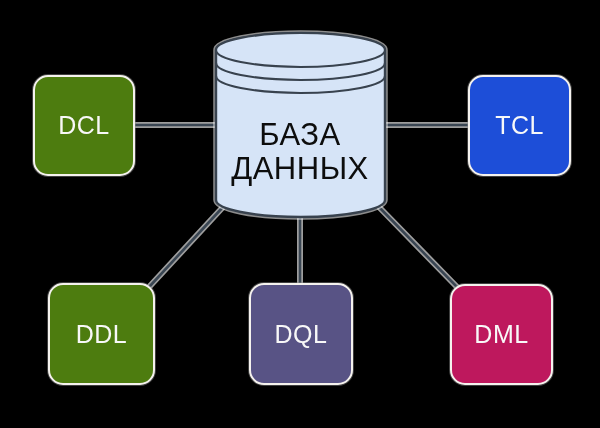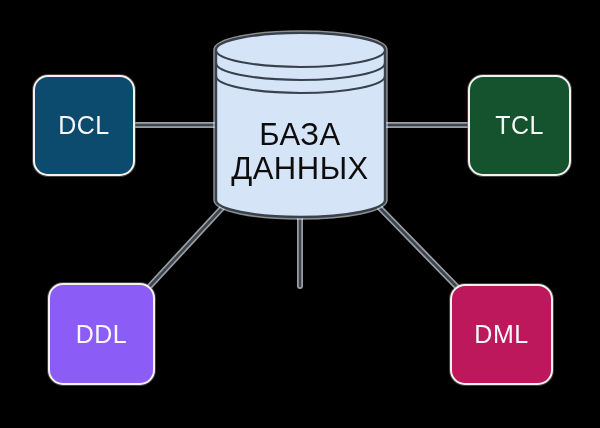--- a/index.html
+++ b/index.html
@@ -113,30 +113,33 @@
       <path class="cyl-halo" d="M216,50 A84.5,17 0 0 1 385,50 L385,200 A84.5,17 0 0 1 216,200 Z"></path>
       <path class="cyl-body" d="M216,50 A84.5,17 0 0 1 385,50 L385,200 A84.5,17 0 0 1 216,200 Z" style="fill: rgb(214, 228, 247);"></path>
       <ellipse class="cyl-ring" cx="300.5" cy="50" rx="84.5" ry="17" style="fill: rgb(214, 228, 247);"></ellipse>
       <path class="cyl-ring" d="M216,63 A84.5,17 0 0 0 385,63"></path>
       <path class="cyl-ring" d="M216,76 A84.5,17 0 0 0 385,76"></path>
     </g>
   </svg>
 
   <div class="db-label">БАЗА ДАННЫХ</div>
 
-  <div class="node pos-dcl" style="background: #0c4a6e;">
+  <div class="node pos-dcl" style="background: #4d7c0f;">
     <span>DCL</span>
   </div>
 
-  <div class="node pos-tcl" style="background: #14532d;">
+  <div class="node pos-tcl" style="background: #1d4ed8;">
     <span>TCL</span>
   </div>
 
-  <div class="node pos-ddl" style="background: #8b5cf6;">
+  <div class="node pos-ddl" style="background: #4d7c0f;">
     <span>DDL</span>
   </div>
 
+  <div class="node pos-dql" style="background: rgb(88, 83, 133);">
+    <span>DQL</span>
+  </div>
 
   <div class="node pos-dml" style="background: #be185d;">
     <span>DML</span>
   </div>
 
 </div>
 
 </body></html>

